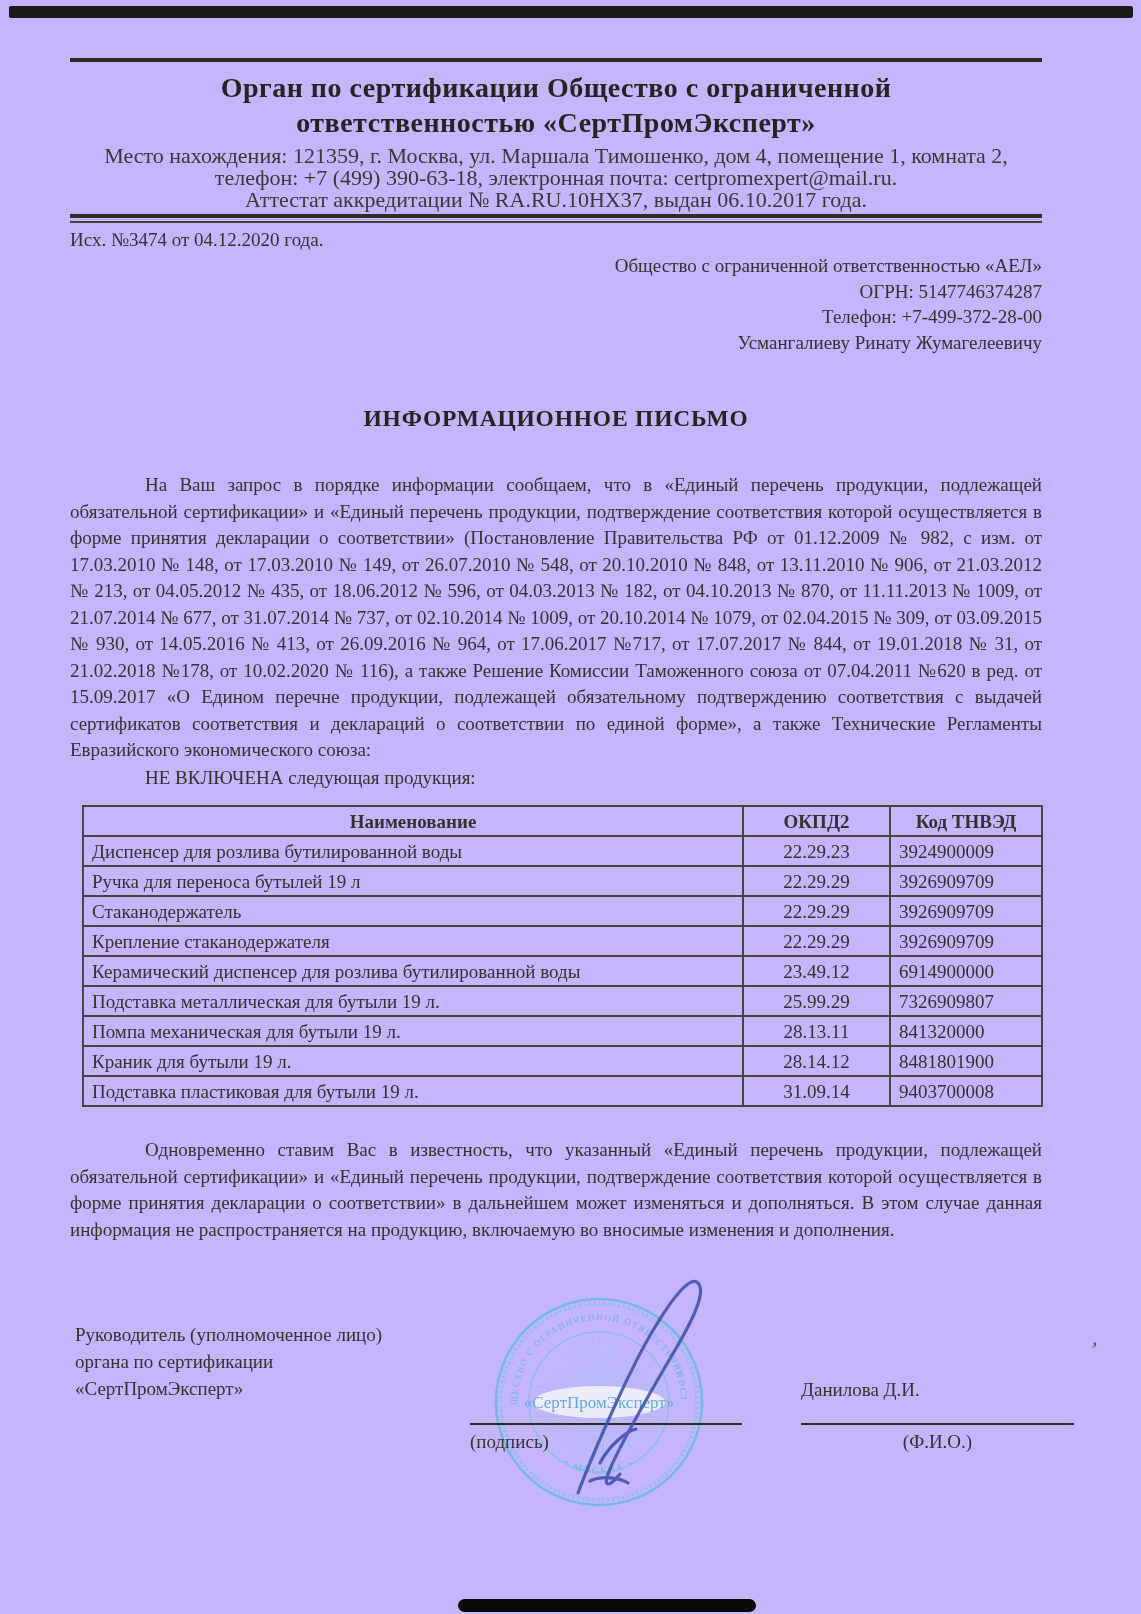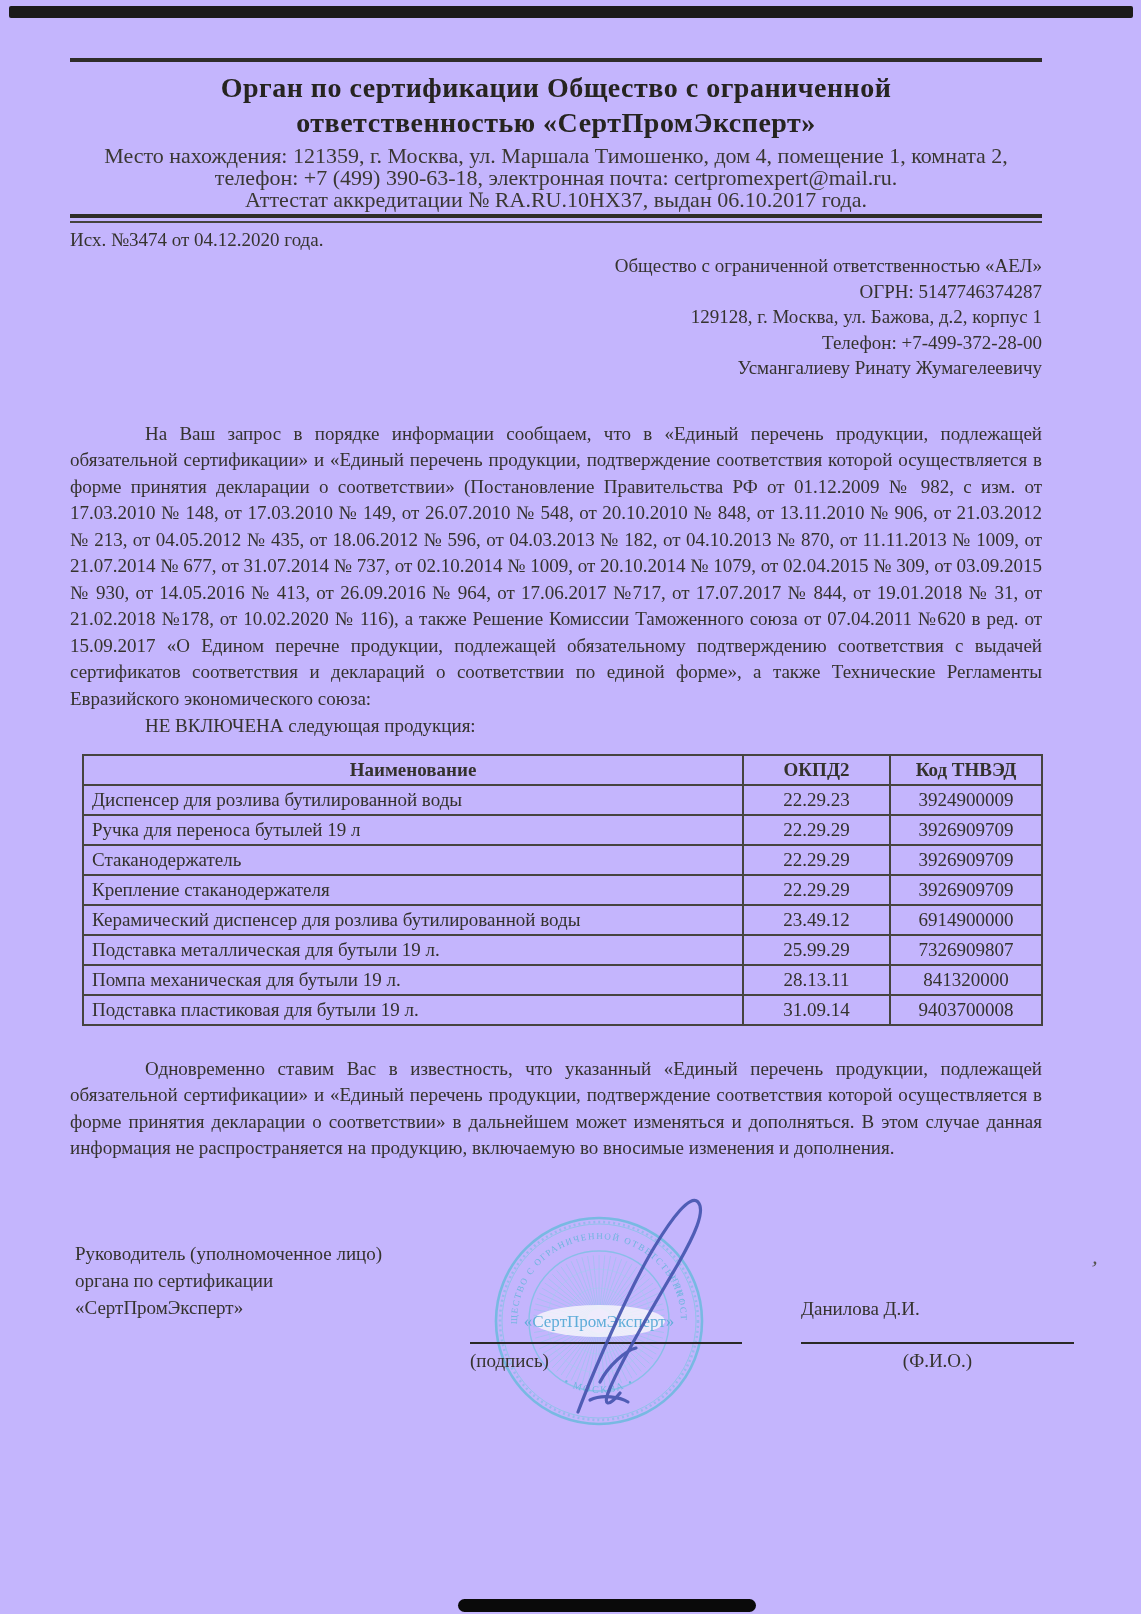--- a/index.html
+++ b/index.html
@@ -40,21 +40,21 @@
     margin:14px 0 0 12px;border-collapse:collapse;width:953px;
     font-size:19px;color:#34322d;table-layout:fixed;
   }
   table.products th,table.products td{
     border:2px solid #46443f;padding:2px 8px;height:24px;line-height:23px;
     overflow:hidden;white-space:nowrap;
   }
   table.products th{font-weight:bold;text-align:center;}
   .col-name{width:642px;}
   .col-okpd{width:129px;text-align:center;}
-  .col-tnved{width:134px;text-align:center;}
+  .col-tnved{width:134px;}
   .par2{margin-top:30px;}
   .sig-area{position:relative;height:330px;margin-top:22px;font-size:19px;}
   .sig-left{position:absolute;left:5px;top:56px;line-height:27px;}
   .stamp-wrap{position:absolute;left:422px;top:30px;width:214px;height:214px;z-index:1;}
   .sig-ink{position:absolute;left:380px;top:-34px;width:330px;height:300px;z-index:3;pointer-events:none;}
   .sig-line1{position:absolute;left:400px;top:158px;width:272px;border-top:2px solid #2a2926;z-index:2;}
   .sig-line2{position:absolute;left:731px;top:158px;width:273px;border-top:2px solid #2a2926;z-index:2;}
   .sig-caption1{position:absolute;left:400px;top:166px;width:272px;z-index:4;}
   .sig-caption2{position:absolute;left:731px;top:166px;width:273px;text-align:center;z-index:4;}
   .sig-name{position:absolute;left:731px;top:114px;width:273px;text-align:left;}
@@ -87,25 +87,25 @@
       <div>Аттестат аккредитации № RA.RU.10НХ37, выдан 06.10.2017 года.</div>
     </div>
 
     <div class="rule2"></div>
 
     <div class="ref-line">Исх. №3474 от 04.12.2020 года.</div>
 
     <div class="recipient">
       <div>Общество с ограниченной ответственностью «АЕЛ»</div>
       <div>ОГРН: 5147746374287</div>
-      <div>129128, г. Москва, ул. Бажова, д.2, корпус 1</div>
       <div>Телефон: +7-499-372-28-00</div>
       <div>Усмангалиеву Ринату Жумагелеевичу</div>
     </div>
 
+    <div class="letter-title">ИНФОРМАЦИОННОЕ ПИСЬМО</div>
 
     <p class="body-par par1">На Ваш запрос в порядке информации сообщаем, что в «Единый перечень продукции, подлежащей обязательной сертификации» и «Единый перечень продукции, подтверждение соответствия которой осуществляется в форме принятия декларации о соответствии» (Постановление Правительства РФ от 01.12.2009 № 982, с изм. от 17.03.2010 № 148, от 17.03.2010 № 149, от 26.07.2010 № 548, от 20.10.2010 № 848, от 13.11.2010 № 906, от 21.03.2012 № 213, от 04.05.2012 № 435, от 18.06.2012 № 596, от 04.03.2013 № 182, от 04.10.2013 № 870, от 11.11.2013 № 1009, от 21.07.2014 № 677, от 31.07.2014 № 737, от 02.10.2014 № 1009, от 20.10.2014 № 1079, от 02.04.2015 № 309, от 03.09.2015 № 930, от 14.05.2016 № 413, от 26.09.2016 № 964, от 17.06.2017 №717, от 17.07.2017 № 844, от 19.01.2018 № 31, от 21.02.2018 №178, от 10.02.2020 № 116), а также Решение Комиссии Таможенного союза от 07.04.2011 №620 в ред. от 15.09.2017 «О Едином перечне продукции, подлежащей обязательному подтверждению соответствия с выдачей сертификатов соответствия и деклараций о соответствии по единой форме», а также Технические Регламенты Евразийского экономического союза:</p>
 
     <p class="body-par not-included">НЕ ВКЛЮЧЕНА следующая продукция:</p>
 
     <table class="products">
       <thead>
         <tr>
           <th class="col-name">Наименование</th>
           <th class="col-okpd">ОКПД2</th>
@@ -140,20 +140,25 @@
           </tr>
           <tr>
             <td class="col-name">Подставка металлическая для бутыли 19 л.</td>
             <td class="col-okpd">25.99.29</td>
             <td class="col-tnved">7326909807</td>
           </tr>
           <tr>
             <td class="col-name">Помпа механическая для бутыли 19 л.</td>
             <td class="col-okpd">28.13.11</td>
             <td class="col-tnved">841320000</td>
+          </tr>
+          <tr>
+            <td class="col-name">Краник для бутыли 19 л.</td>
+            <td class="col-okpd">28.14.12</td>
+            <td class="col-tnved">8481801900</td>
           </tr>
           <tr>
             <td class="col-name">Подставка пластиковая для бутыли 19 л.</td>
             <td class="col-okpd">31.09.14</td>
             <td class="col-tnved">9403700008</td>
           </tr>
         </tbody>
     </table>
 
     <p class="body-par par2">Одновременно ставим Вас в известность, что указанный «Единый перечень продукции, подлежащей обязательной сертификации» и «Единый перечень продукции, подтверждение соответствия которой осуществляется в форме принятия декларации о соответствии» в дальнейшем может изменяться и дополняться. В этом случае данная информация не распространяется на продукцию, включаемую во вносимые изменения и дополнения.</p>

